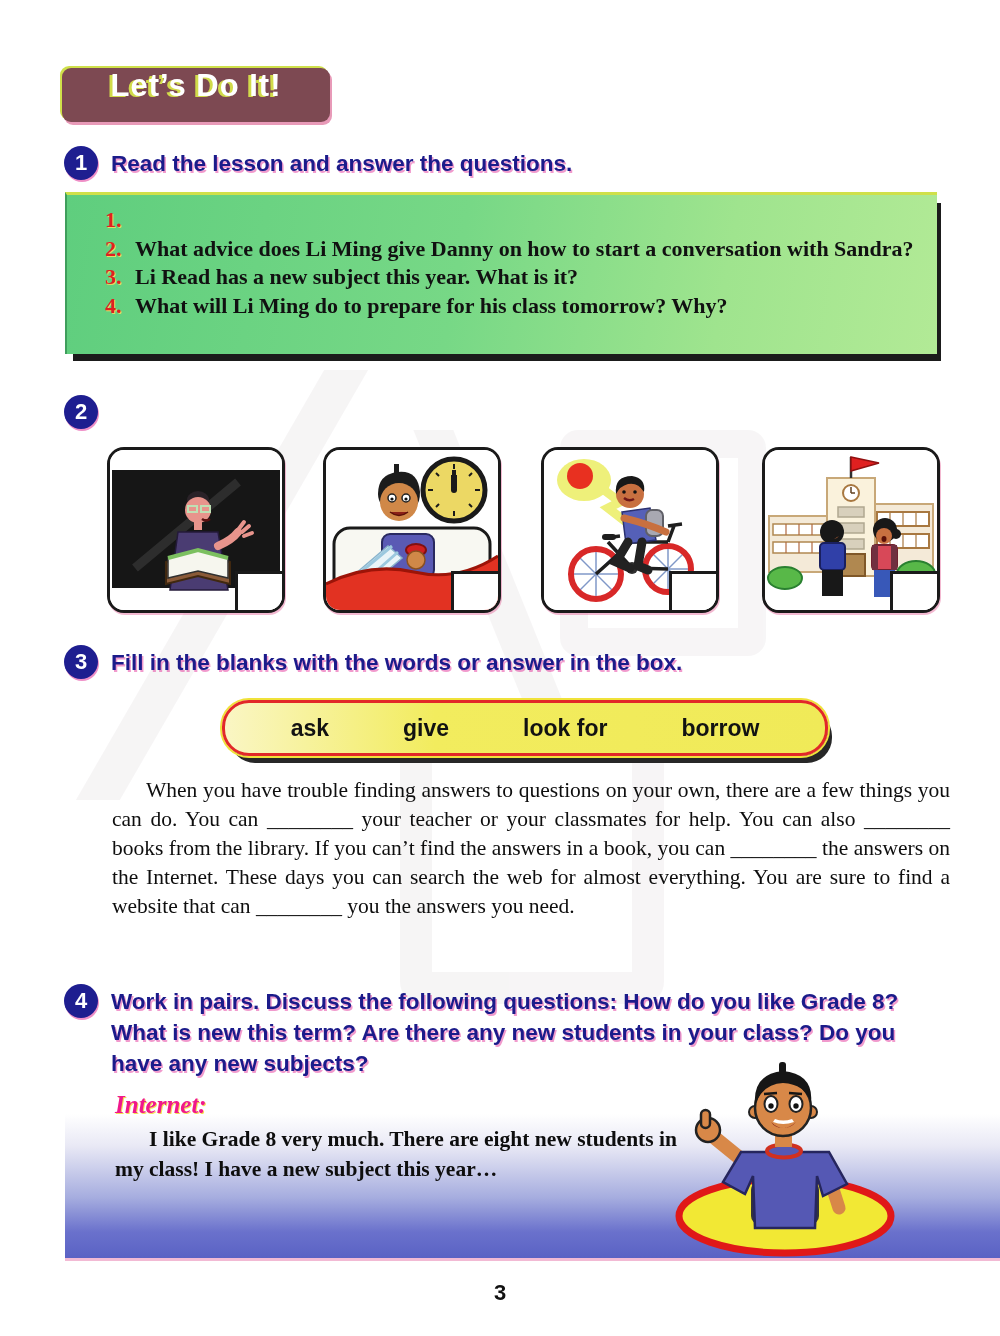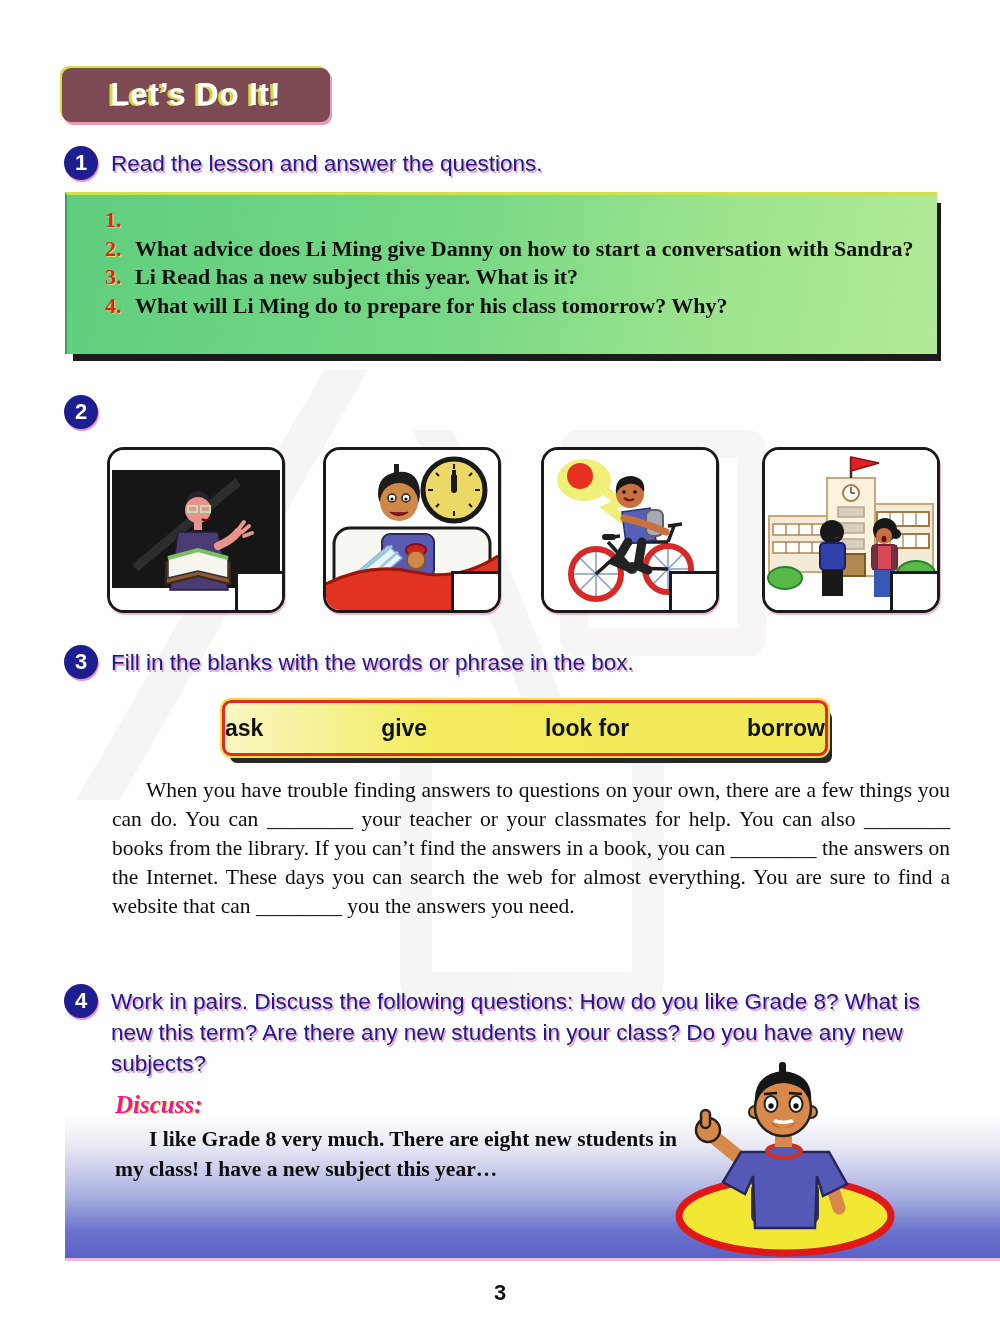--- a/index.html
+++ b/index.html
@@ -13,38 +13,38 @@
   .wm-band2{ position:absolute; left:320px; top:430px; width:160px; height:330px; border-right:40px solid #f1eff0; transform:skewX(22deg); }
   .wm-box  { position:absolute; left:400px; top:710px; width:200px; height:230px; border:32px solid #f1eff0; border-radius:22px; }
   .wm-box2 { position:absolute; left:560px; top:430px; width:150px; height:170px; border:28px solid #f2f0f1; border-radius:18px; }
   .layer { position:absolute; z-index:1; }
 
   
   .banner {
     left:62px; top:68px; width:268px; height:54px;
     background:#7d4952; border-radius:9px;
     box-shadow:-2px -2px 0 #cfe04a, 2px 3px 0 #e89ab8;
-    display:flex; align-items:center; justify-content:center;
+    display:flex; justify-content:center;
   }
   .banner span {
     font-family:"Liberation Sans", sans-serif; font-weight:bold; font-size:31px;
     color:#ffffff; text-shadow:-3px 1px 0 rgba(214,228,74,.95);
     letter-spacing:1px;
   }
 
   
   .sect { display:flex; align-items:flex-start; gap:13px; }
   .numcircle {
     flex:0 0 auto; width:34px; height:34px; border-radius:50%;
     background:#1e1e90; color:#ffffff; box-shadow:1px 2px 0 rgba(224,32,144,.5);
     display:flex; align-items:center; justify-content:center;
     font-family:"Liberation Sans", sans-serif; font-weight:bold; font-size:22px;
   }
   .sect-title {
-    font-family:"Liberation Sans", sans-serif; font-weight:normal; font-size:22.5px;
+    font-family:"Liberation Sans", sans-serif; font-weight:bold; font-size:22.5px;
     color:#1b1b8a; text-shadow:1.5px 1.5px 0 rgba(224,32,144,.45);
     line-height:31px; padding-top:2px;
   }
   .s1 { left:64px; top:146px; width:900px; }
   .s2 { left:64px; top:395px; width:900px; }
   .s3 { left:64px; top:645px; width:900px; }
   .s4 { left:64px; top:984px; width:856px; }
 
   
   .green-box {
@@ -67,23 +67,23 @@
   .picframe svg { display:block; width:100%; height:100%; }
   .tickbox {
     position:absolute; right:-2px; bottom:-2px; width:46px; height:38px;
     background:#ffffff; border-top:3px solid #1a1a1a; border-left:3px solid #1a1a1a;
   }
 
   
   .word-box {
     left:222px; top:700px; width:600px; height:50px;
     background:linear-gradient(to right,#faf6c4,#f2ec5e 35%,#f0ea58);
-    border:3px solid #e22828; border-radius:9px;
+    border:3px solid #e22828; border-radius:27px;
     box-shadow:0 0 0 2px #f0e23a, 6px 9px 0 -2px #272727;
-    display:flex; align-items:center; justify-content:space-between; gap:74px;
+    display:flex; align-items:center; justify-content:center; gap:74px;
   }
   .word-box span {
     font-family:"Liberation Sans", sans-serif; font-weight:600; font-size:23px; color:#121212;
   }
 
   
   .fill-par {
     left:112px; top:776px; width:838px;
     font-size:21.5px; line-height:29px; color:#0e0e0e;
     text-align:justify; text-indent:34px;
@@ -302,38 +302,38 @@
       <rect x="107" y="95" width="25" height="25" rx="4" fill="#d84858" stroke="#702030" stroke-width="2"></rect>
       <rect x="107" y="95" width="6" height="25" fill="#703040"></rect>
       <rect x="126" y="95" width="6" height="25" fill="#703040"></rect>
       <rect x="109" y="120" width="21" height="27" fill="#3858b8"></rect>
     </svg>
     <div class="tickbox"></div>
   </div>
 
   <div class="layer sect s3">
     <div class="numcircle">3</div>
-    <div class="sect-title">Fill in the blanks with the words or phrase in the box.</div>
+    <div class="sect-title">Fill in the blanks with the words or answer in the box.</div>
   </div>
 
   <div class="layer word-box">
     <span>ask</span>
     <span>give</span>
     <span>look for</span>
     <span>borrow</span>
   </div>
 
   <div class="layer fill-par">When you have trouble finding answers to questions on your own, there are a few things you can do. You can ________ your teacher or your classmates for help. You can also ________ books from the library. If you can’t find the answers in a book, you can ________ the answers on the Internet. These days you can search the web for almost everything. You are sure to find a website that can ________ you the answers you need.</div>
 
   <div class="layer sect s4">
     <div class="numcircle">4</div>
     <div class="sect-title">Work in pairs. Discuss the following questions: How do you like Grade 8? What is new this term? Are there any new students in your class? Do you have any new subjects?</div>
   </div>
 
-  <div class="layer example-label">Discuss:</div>
+  <div class="layer example-label">Internet:</div>
   <div class="layer blue-panel">
     <div class="example-text">I like Grade 8 very much. There are eight new students in my class! I have a new subject this year…</div>
   </div>
 
   <div class="layer boy-fig">
     <svg viewBox="0 0 256 202">
       <ellipse cx="130" cy="160" rx="106" ry="37" fill="#f2e834" stroke="#e01818" stroke-width="7"></ellipse>
       <rect x="96" y="126" width="68" height="42" rx="8" fill="#34343c"></rect>
       <path d="M92 108 L60 82" stroke="#d88848" stroke-width="14" stroke-linecap="round"></path>
       <circle cx="53" cy="74" r="12" fill="#d88848" stroke="#222" stroke-width="2.5"></circle>

